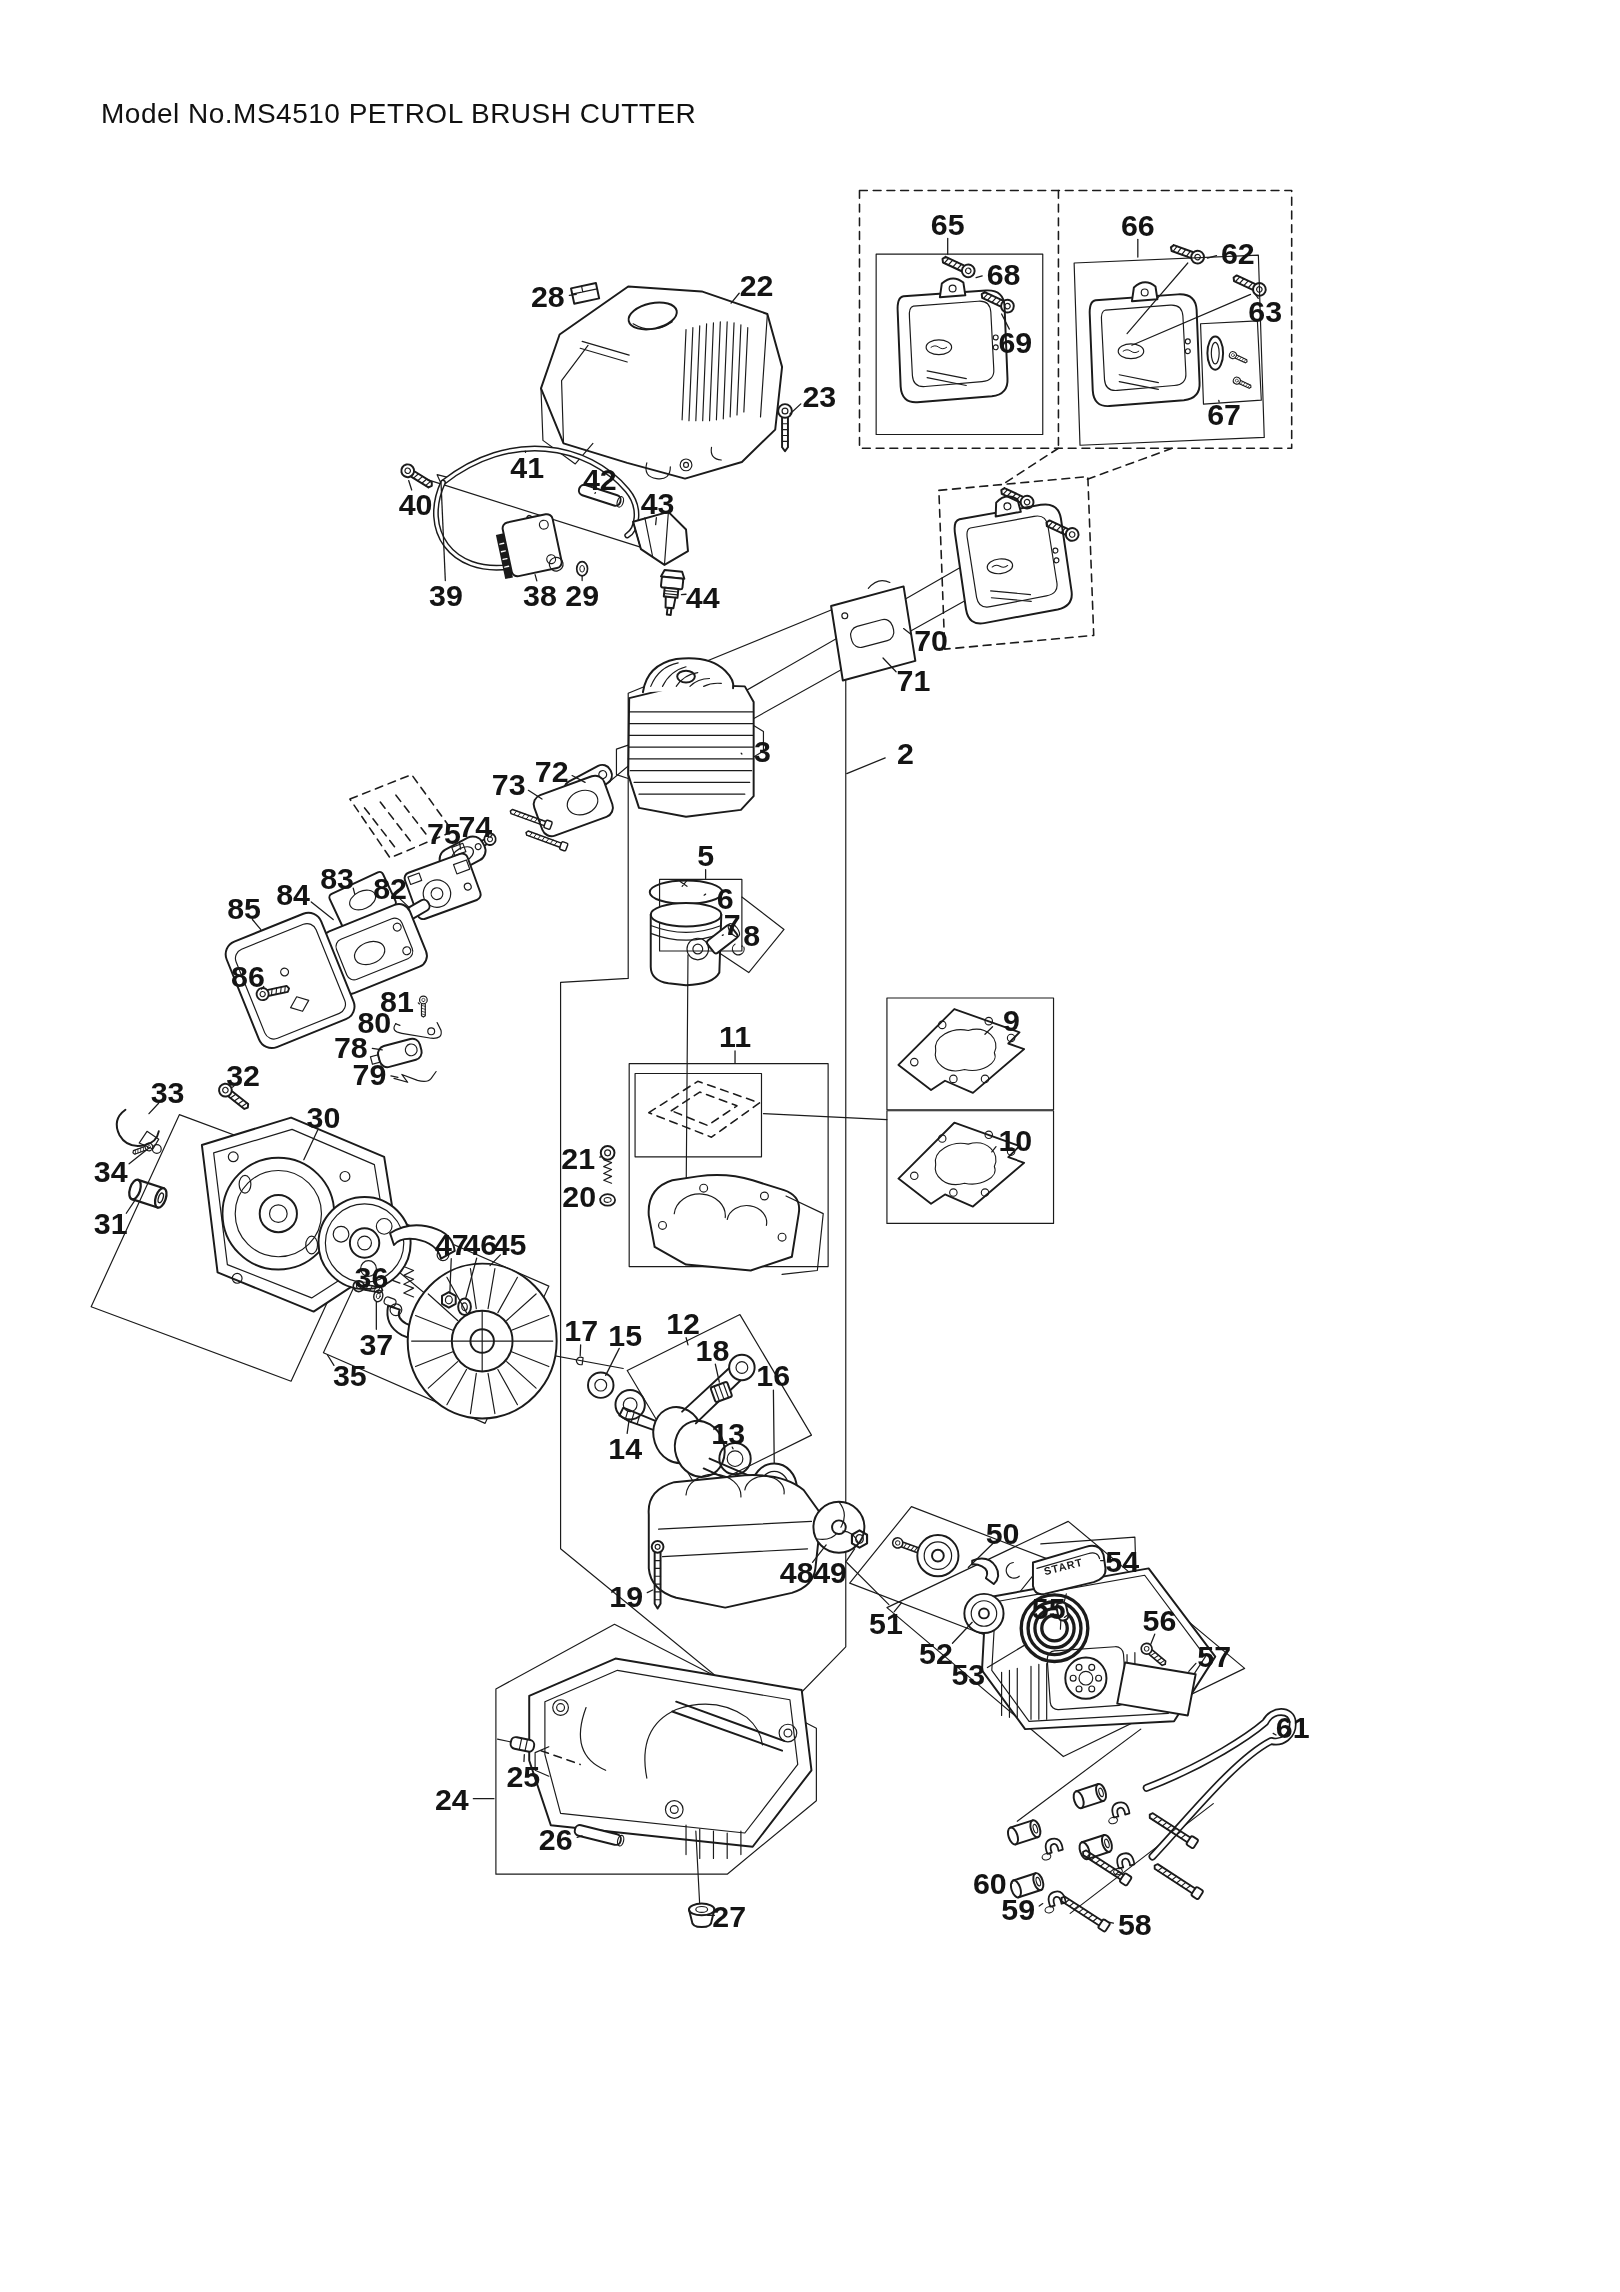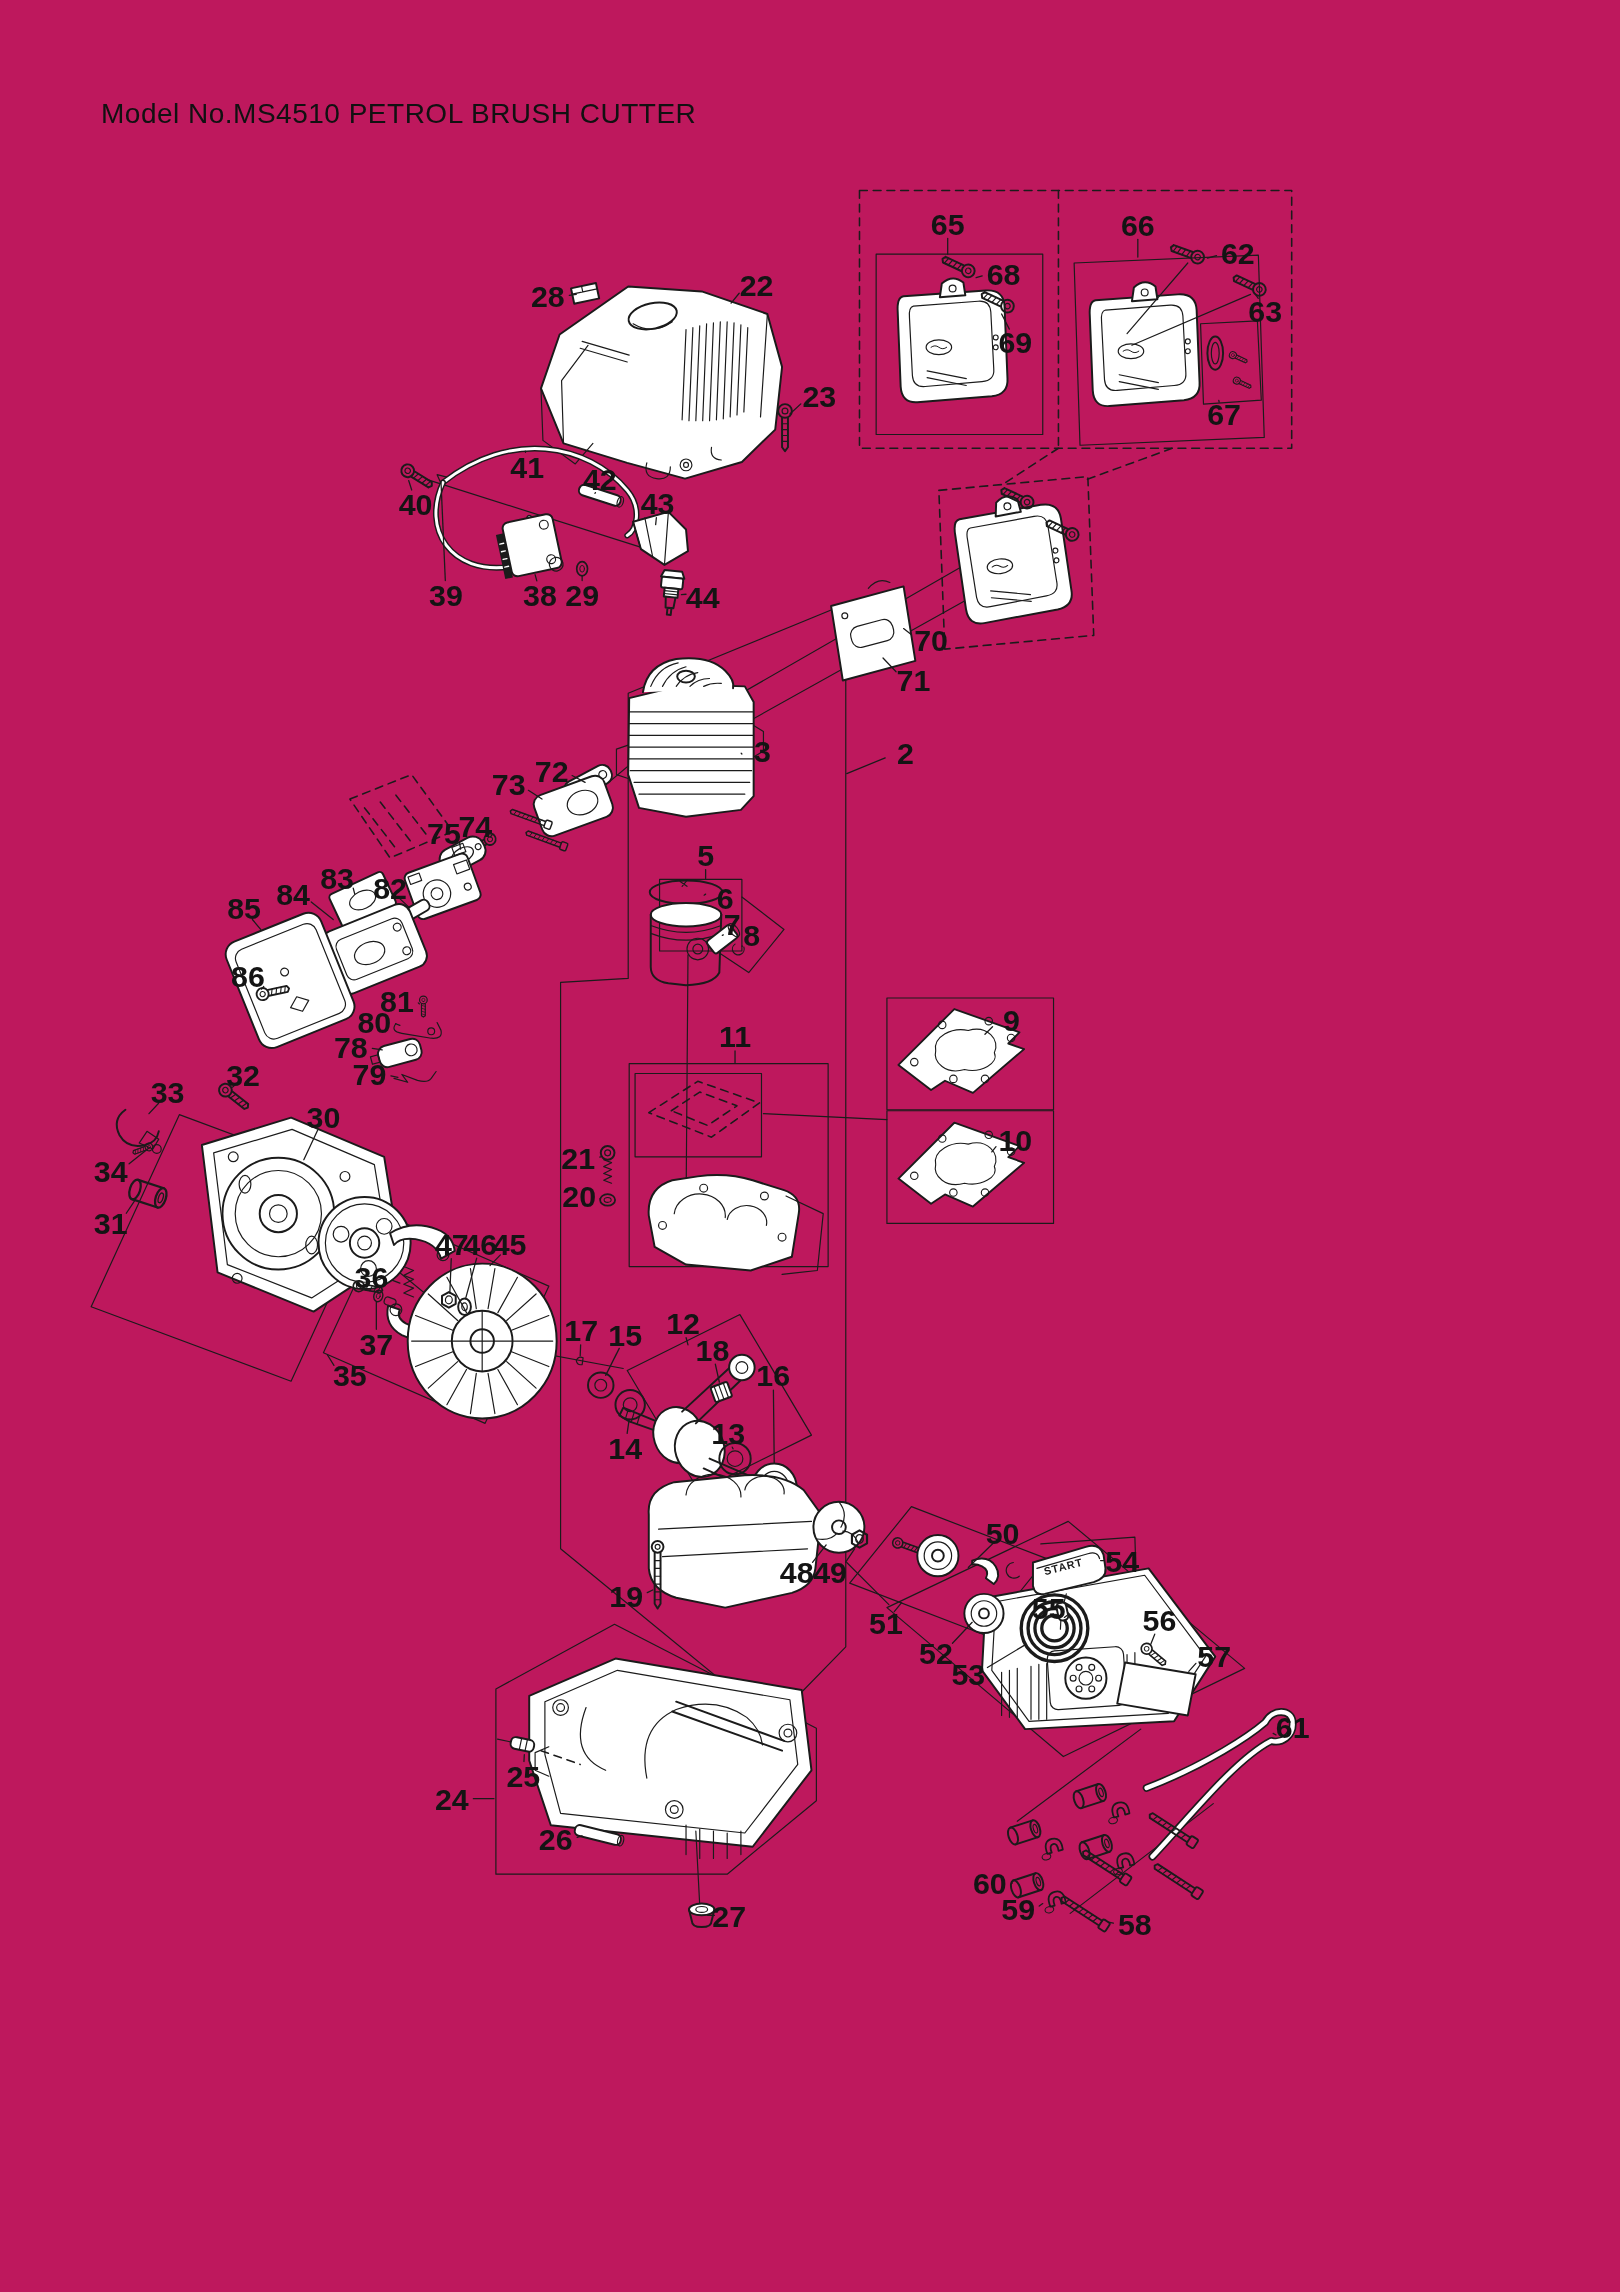--- a/index.html
+++ b/index.html
@@ -1,16 +1,16 @@
 <!DOCTYPE html>
 <html><head>
 <meta charset="utf-8">
 <style>
   html,body{margin:0;padding:0;background:#e8e8e8;}
-  .page{position:relative;width:1620px;height:2293px;background:#be185d;overflow:hidden;
+  .page{position:relative;width:1620px;height:2293px;background:#ffffff;overflow:hidden;
         font-family:"Liberation Sans",sans-serif;}
   .title{position:absolute;left:101px;top:98px;font-size:28px;letter-spacing:0.5px;
          color:#111;font-weight:400;white-space:nowrap;}
   svg{position:absolute;left:0;top:0;}
   .s{stroke:#1b1b1b;stroke-width:2;fill:none;stroke-linecap:round;stroke-linejoin:round;}
   .thin{stroke-width:1.2;}
   .vthin{stroke-width:1;}
   .bold{stroke-width:3.4;}
   .dash{stroke-dasharray:8 6;stroke-width:1.6;}
   .lead{stroke:#1b1b1b;stroke-width:1.3;fill:none;}

